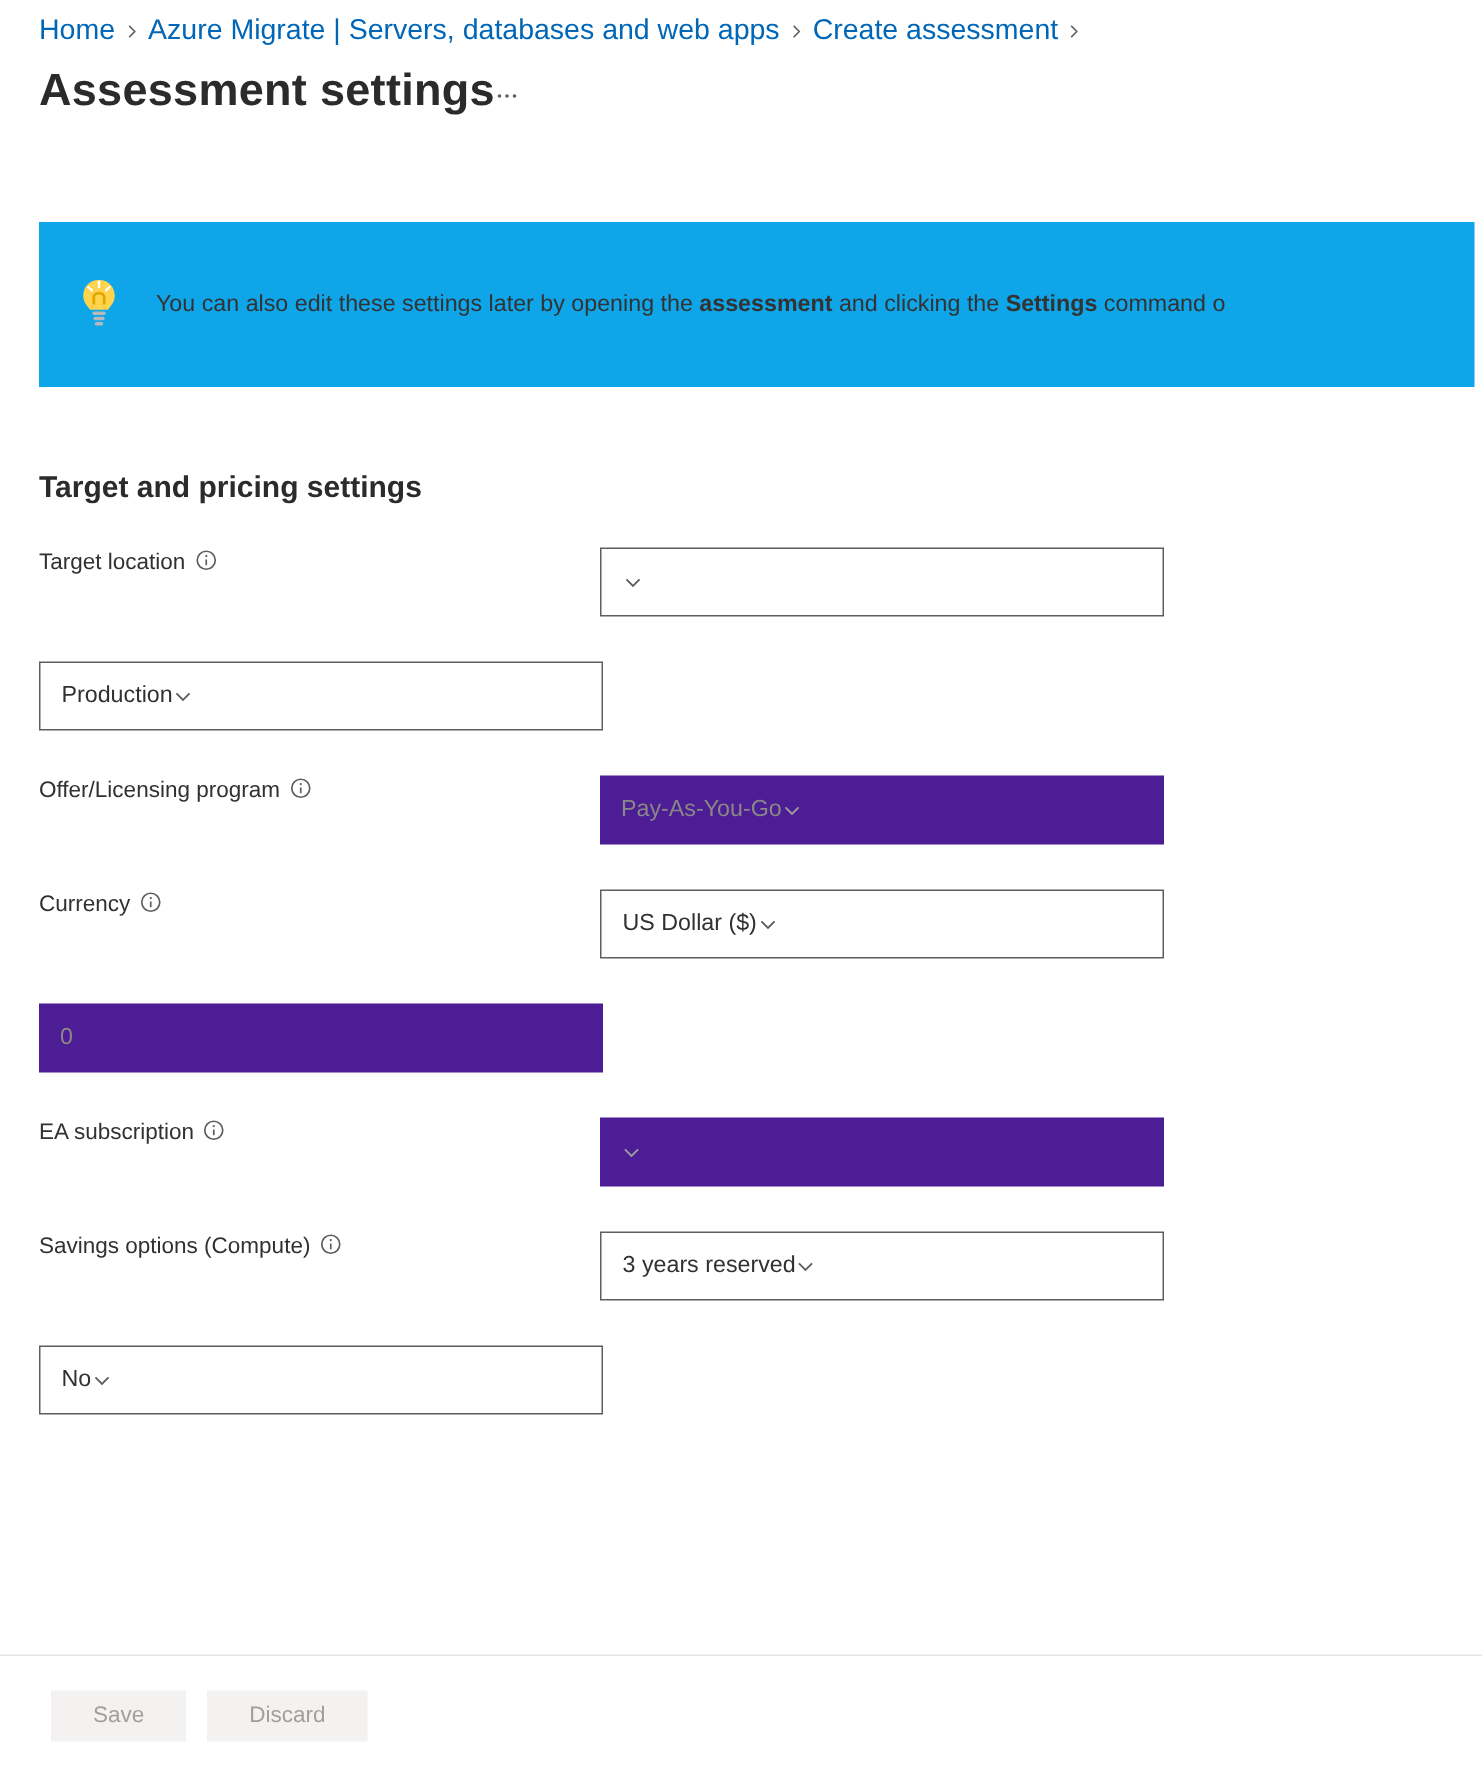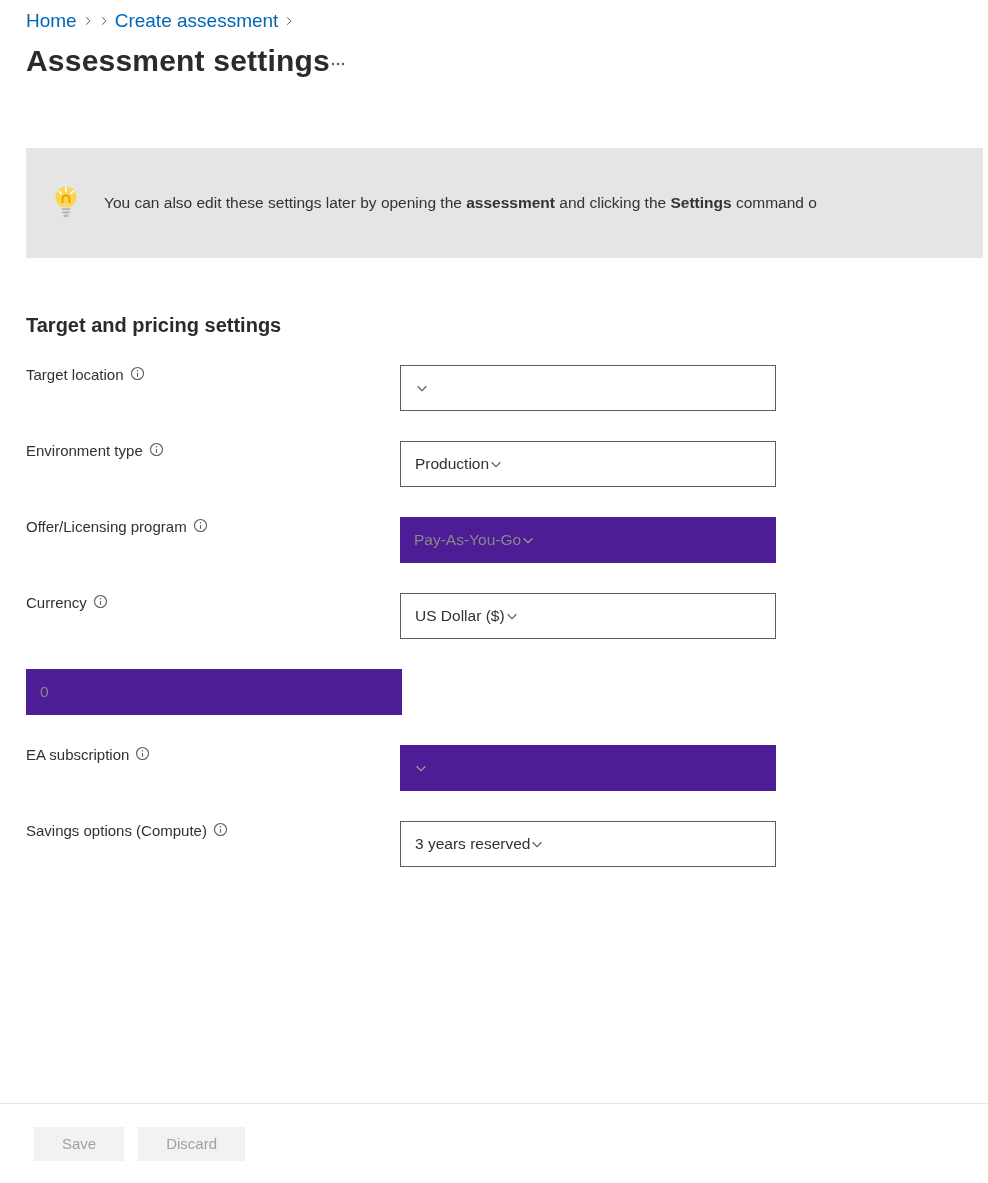--- a/index.html
+++ b/index.html
@@ -38,21 +38,21 @@
     h1.page-title {
       font-size: 30px;
       font-weight: 600;
       color: #2b2b2b;
       letter-spacing: 0.2px;
     }
     .more-btn { color: #605e5c; display:inline-flex; padding-top:6px; }
     .more-btn svg { width: 16px; height: 16px; }
 
     .info-banner {
-      background: #e5e5e5;
+      background: #0ea5e9;
       margin: 40px 5px 0 26px;
       padding: 28px 20px 28px 26px;
       display: flex;
       align-items: center;
       gap: 24px;
       min-height: 110px;
     }
     .bulb-icon { width: 28px; height: 40px; flex: none; display:flex; align-items:center;}
     .info-text {
       font-size: 15.5px;
@@ -142,20 +142,21 @@
 </head>
 <body>
 
 <nav class="breadcrumb">
   <a href="#">Home</a>
   <span class="chev">
     <svg viewBox="0 0 16 16" fill="none" stroke="currentColor" stroke-width="1.6">
         <path d="M5 2 L11 8 L5 14"></path>
       </svg>
   </span>
+  <a href="#">Azure Migrate | Servers, databases and web apps</a>
   <span class="chev">
     <svg viewBox="0 0 16 16" fill="none" stroke="currentColor" stroke-width="1.6">
         <path d="M5 2 L11 8 L5 14"></path>
       </svg>
   </span>
   <a href="#">Create assessment</a>
   <span class="chev">
     <svg viewBox="0 0 16 16" fill="none" stroke="currentColor" stroke-width="1.6">
         <path d="M5 2 L11 8 L5 14"></path>
       </svg>
@@ -211,30 +212,20 @@
         <span class="chevron-down">
             <svg viewBox="0 0 16 16" fill="none" stroke="#605e5c" stroke-width="1.4">
               <path d="M3 6 L8 11 L13 6"></path>
             </svg>
           </span>
       </div>
     </div>
   </div>
 
   <div class="form-row">
-    <div class="form-label">
-      <span>Environment type</span>
-      <span class="info-icon">
-        <svg viewBox="0 0 16 16" fill="none" stroke="#605e5c" stroke-width="1.2">
-            <circle cx="8" cy="8" r="6.4"></circle>
-            <circle cx="8" cy="5" r="0.8" fill="#605e5c" stroke="none"></circle>
-            <path d="M8 7.5 L8 11.5"></path>
-          </svg>
-      </span>
-    </div>
     <div class="form-control">
       <div class="select">
         <span class="value">Production</span>
         <span class="chevron-down">
             <svg viewBox="0 0 16 16" fill="none" stroke="#605e5c" stroke-width="1.4">
               <path d="M3 6 L8 11 L13 6"></path>
             </svg>
           </span>
       </div>
     </div>
@@ -334,20 +325,30 @@
         <span class="chevron-down">
             <svg viewBox="0 0 16 16" fill="none" stroke="#605e5c" stroke-width="1.4">
               <path d="M3 6 L8 11 L13 6"></path>
             </svg>
           </span>
       </div>
     </div>
   </div>
 
   <div class="form-row">
+    <div class="form-control">
+      <div class="select">
+        <span class="value">No</span>
+        <span class="chevron-down">
+            <svg viewBox="0 0 16 16" fill="none" stroke="#605e5c" stroke-width="1.4">
+              <path d="M3 6 L8 11 L13 6"></path>
+            </svg>
+          </span>
+      </div>
+    </div>
   </div>
 
 </div>
 
 <div class="footer-bar">
   <button class="btn disabled">Save</button>
   <button class="btn disabled">Discard</button>
 </div>
 
 </body></html>

